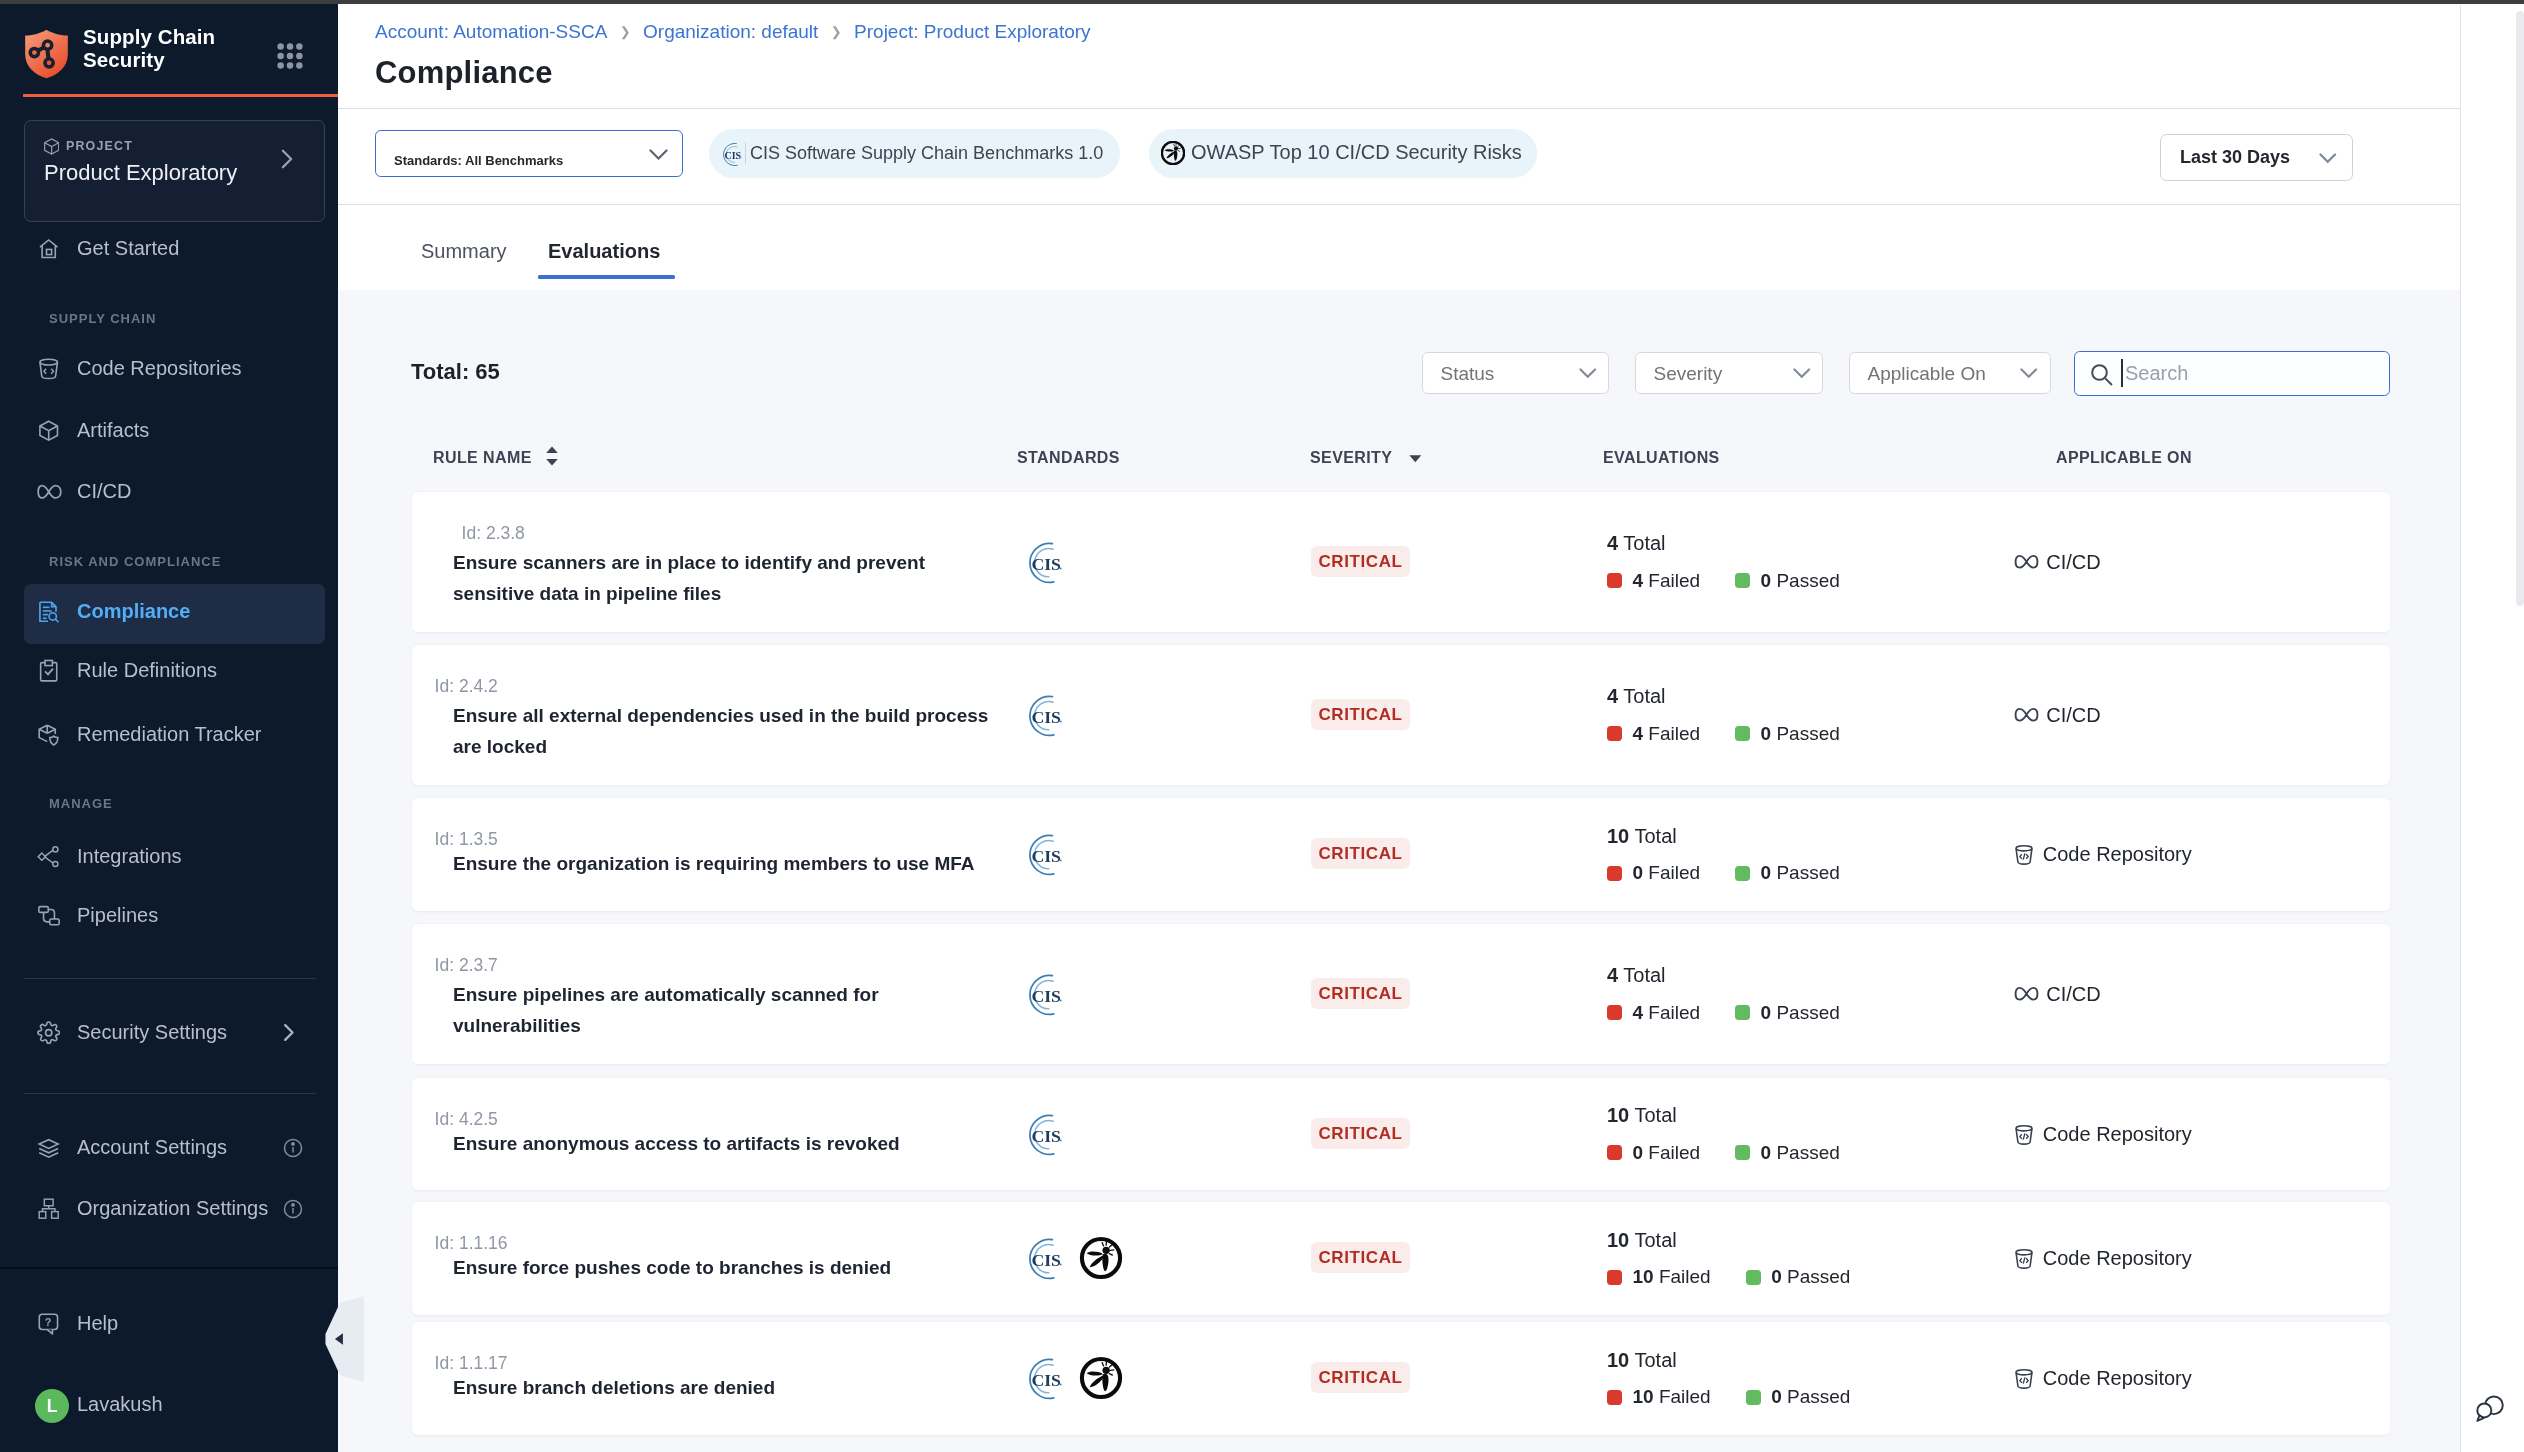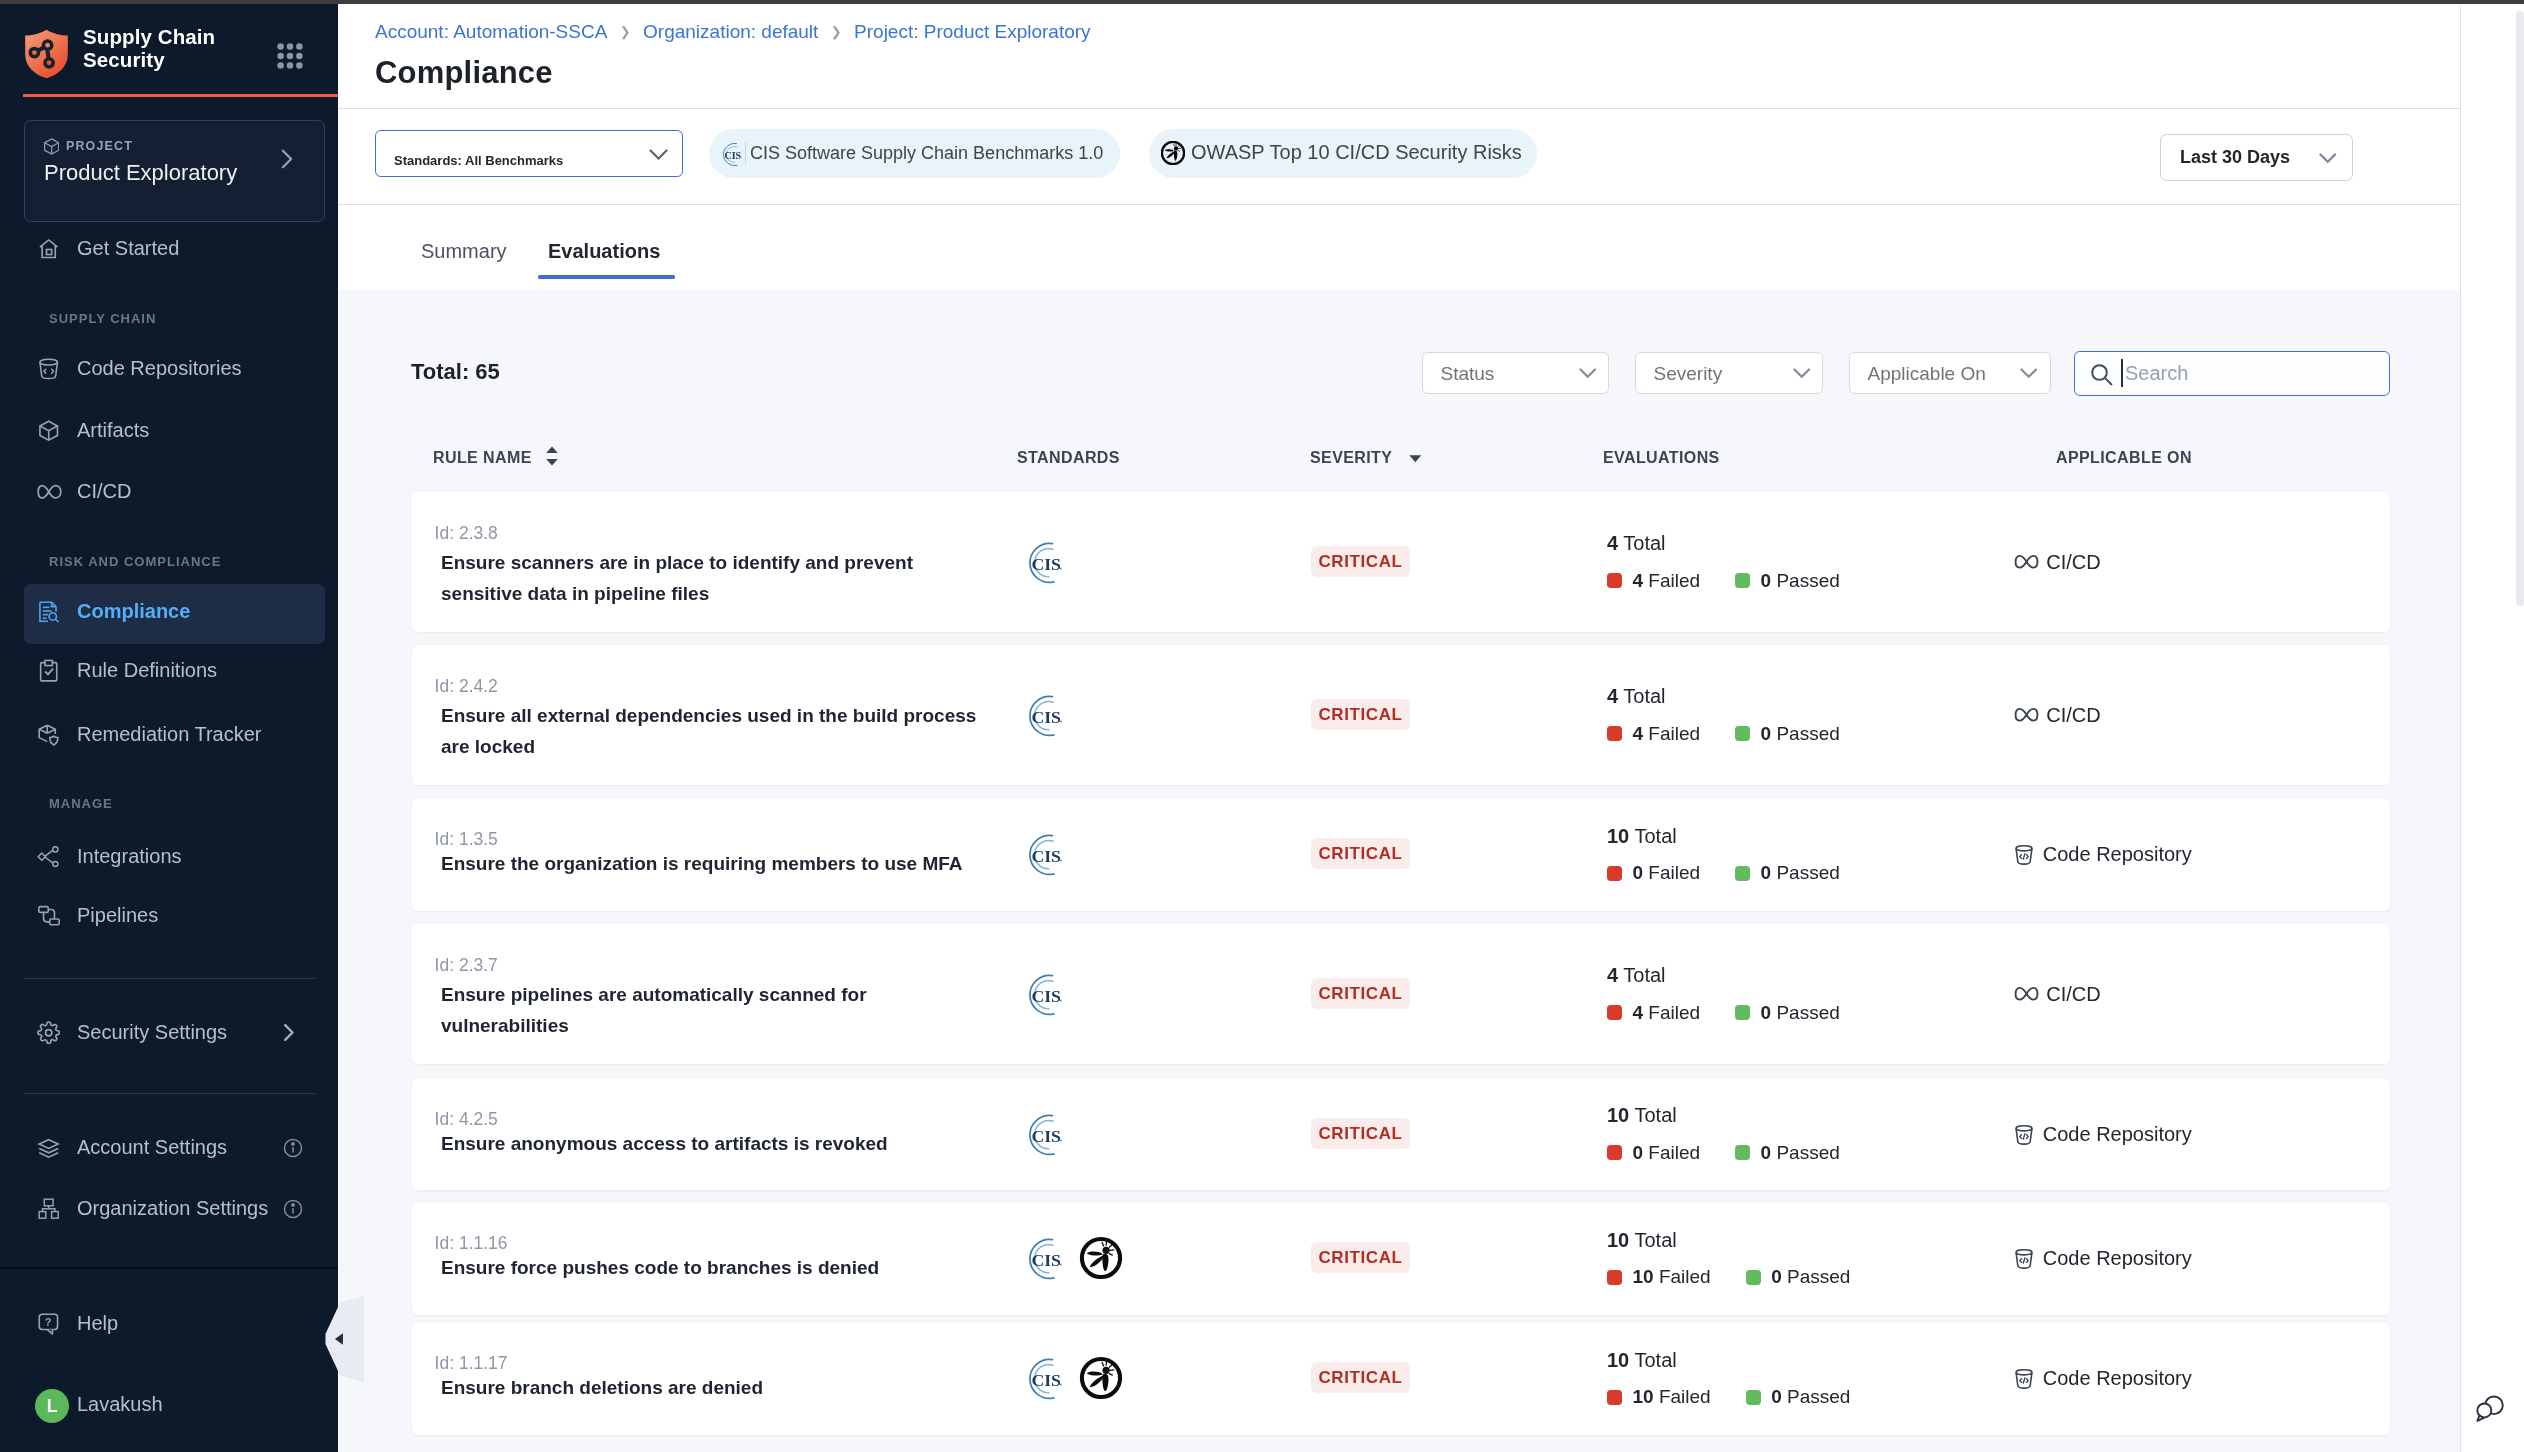--- a/index.html
+++ b/index.html
@@ -62,21 +62,21 @@
 #fsel-severity { left:1297px; width:188px; }
 #fsel-app { left:1511px; width:202px; }
 #searchbox { position:absolute; left:1736px; top:61px; width:316px; height:45px; background:#fdfeff; border:1.5px solid #3e6bd6; border-radius:5.8px; }
 #searchbox .ph { position:absolute; left:50px; top:10.2px; font-size:20px; color:#9aa1ad; }
 #searchbox .cur { position:absolute; left:46px; top:7.3px; width:1.5px; height:28px; background:#2a2e35; }
 
 .th { position:absolute; top:159px; font-size:16px; font-weight:bold; color:#3c4353; letter-spacing:0.4px; white-space:nowrap; }
 
 .card { position:absolute; left:74px; width:1978px; background:#ffffff; border-radius:5.8px; box-shadow:0 0.7px 2.2px rgba(40,41,61,0.06); }
 .rid { position:absolute; left:22.6px; color:#8f96a6; font-size:17.5px; }
-.rname { position:absolute; left:29px; width:541px; color:#1e2430; font-size:19px; font-weight:bold; line-height:31px; }
+.rname { position:absolute; left:41px; width:541px; color:#1e2430; font-size:19px; font-weight:bold; line-height:31px; }
 .sevbadge { position:absolute; left:899px; width:99px; height:31px; background:#faeceb; border-radius:5.8px; text-align:center; line-height:31px; font-size:17px; font-weight:bold; color:#b02e24; letter-spacing:0.6px; }
 .evals { position:absolute; left:1195px; top:0; display:flex; flex-direction:column; justify-content:center; gap:14.6px; }
 .ev1 { font-size:20px; color:#22262e; white-space:nowrap;}
 .ev2 { font-size:19px; color:#22262e; display:flex; align-items:center; white-space:nowrap;}
 .cis-logo { position:absolute; left:610px; width:42px; height:50px; }
 .owasp-logo { position:absolute; left:667px; width:44px; height:50px; }
 .ic-cicd { width:25px; height:17.5px; margin-right:7.3px; }
 .ic-repo { width:20px; height:21px; margin-right:8.8px; }
 .sq { display:inline-block; width:15.3px; height:15.3px; border-radius:3.7px; margin-right:10.2px; }
 .sqr { background:#da3a2c; }
@@ -358,21 +358,21 @@
     </svg>
   <div class="th" style="left:679px;">STANDARDS</div>
   <div class="th" style="left:972px;">SEVERITY</div>
   <svg class="abs" style="left:1070px; top:164px;" width="14.6" height="9.5" viewBox="0 0 24 16" fill="#3c4353">
       <path d="M2 2 L22 2 L12 14 Z"></path>
     </svg>
   <div class="th" style="left:1265px;">EVALUATIONS</div>
   <div class="th" style="left:1718px;">APPLICABLE ON</div>
 
   <div class="card" style="top:202px; height:140px;">
-    <div class="rid" style="top:31px;">Id: 2.3.8</div>
+    <div class="rid" style="top:31px;margin-left:27px;">Id: 2.3.8</div>
     <div class="rname" style="top:55px;">Ensure scanners are in place to identify and prevent sensitive data in pipeline files</div>
     <svg class="cis-logo" style="top:45px;" viewBox="0 0 58 68">
         <use href="#sym-cis"></use>
       </svg>
     <div class="sevbadge" style="top:54px;">CRITICAL</div>
     <div class="evals" style="height:140px;">
         <div class="ev1"><b>4</b> Total</div>
         <div class="ev2"><span class="sq sqr"></span><b>4</b>&nbsp;Failed<span style="display:inline-block;width:35px;"></span><span class="sq sqg"></span><b>0</b>&nbsp;Passed</div>
       </div>
     <div class="appcol" style="height:140px;"><svg class="ic-cicd" viewBox="0 0 34 24">

